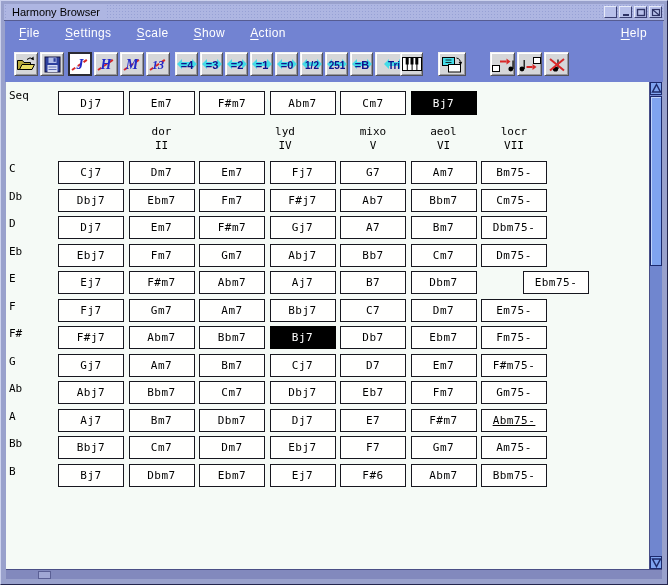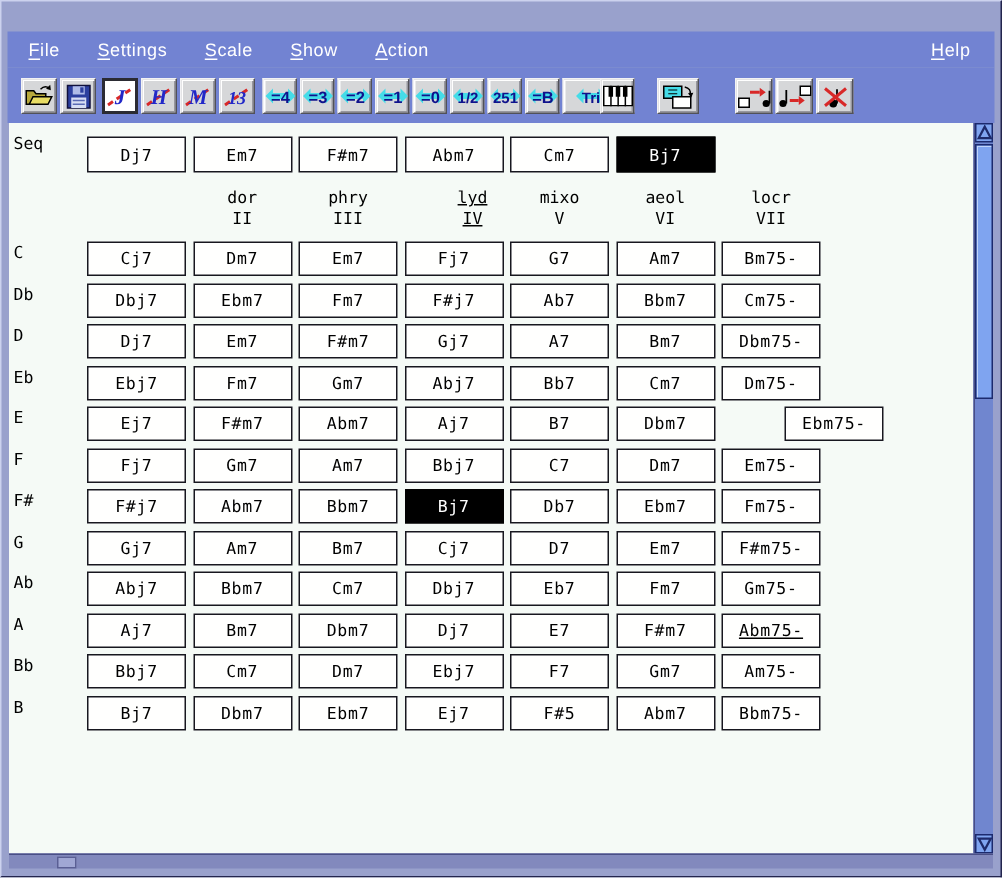--- a/index.html
+++ b/index.html
@@ -57,20 +57,42 @@
   .varrow{position:absolute;left:0;width:12px;height:13px;background:var(--scroll-thumb,#7fa4f0);border:1px solid #1c2a6e;box-sizing:border-box;display:flex;align-items:center;justify-content:center;}
   .vthumb{position:absolute;left:0;top:14px;width:12px;height:170px;background:var(--scroll-thumb,#7fa4f0);border:1px solid #1c2a6e;box-sizing:border-box;box-shadow:inset 1px 1px 0 #c0d4fa;}
   .hscroll{position:absolute;left:5px;top:568px;width:656px;height:10px;background:#8289bd;border-top:1px solid #4a4f86;box-sizing:border-box;}
   .hthumb{position:absolute;left:32px;top:1px;width:13px;height:8px;background:#a0a7d4;border:1px solid #5a5f94;box-sizing:border-box;}
 </style>
 </head>
 <body>
 
 <div class="window">
 
+  <div class="titlebar">
+    <span class="title">Harmony Browser</span>
+    <div class="controls" id="win-controls">
+        <div class="winbtn"></div>
+        <div class="winbtn">
+          <svg width="10" height="9">
+            <line x1="2" y1="7" x2="8" y2="7" stroke="#2e3264" stroke-width="2"></line>
+          </svg>
+        </div>
+        <div class="winbtn">
+          <svg width="10" height="9">
+            <rect x="1.5" y="1.5" width="7" height="6" fill="none" stroke="#2e3264" stroke-width="1.4"></rect>
+          </svg>
+        </div>
+        <div class="winbtn">
+          <svg width="10" height="9">
+            <rect x="1.5" y="1.5" width="7" height="6" fill="none" stroke="#2e3264" stroke-width="1.2"></rect>
+            <line x1="2" y1="2" x2="8" y2="7" stroke="#2e3264" stroke-width="1.2"></line>
+          </svg>
+        </div>
+      </div>
+  </div>
 
   <div class="menubar">
     <div class="menu-left" id="menu-left">
         <div class="menu-item"><u>F</u>ile</div>
         <div class="menu-item"><u>S</u>ettings</div>
         <div class="menu-item"><u>S</u>cale</div>
         <div class="menu-item"><u>S</u>how</div>
         <div class="menu-item"><u>A</u>ction</div>
       </div>
     <div class="menu-item menu-help" id="menu-help"><u>H</u>elp</div>
@@ -266,25 +288,21 @@
   <div class="chord-btn" style="left: 52px; top: 9px; width: 66px; height: 24px;">Dj7</div>
       <div class="chord-btn" style="left: 122.5px; top: 9px; width: 66px; height: 24px;">Em7</div>
       <div class="chord-btn" style="left: 193px; top: 9px; width: 66px; height: 24px;">F#m7</div>
       <div class="chord-btn" style="left: 263.5px; top: 9px; width: 66px; height: 24px;">Abm7</div>
       <div class="chord-btn" style="left: 334px; top: 9px; width: 66px; height: 24px;">Cm7</div>
       <div class="chord-btn selected" style="left: 404.5px; top: 9px; width: 66px; height: 24px;">Bj7</div>
       <div class="header-cell" style="left: 122.5px; top: 43px;">
         <div>dor</div>
         <div>II</div>
       </div>
-      <div class="header-cell" style="left: 193px; top: 43px;">
-        <div>phry</div>
-        <div>III</div>
-      </div>
-      <div class="header-cell" style="left: 276px; top: 43px; text-decoration: underline;">
+      <div class="header-cell" style="left: 246px; top: 43px;">
         <div>lyd</div>
         <div>IV</div>
       </div>
       <div class="header-cell" style="left: 334px; top: 43px;">
         <div>mixo</div>
         <div>V</div>
       </div>
       <div class="header-cell" style="left: 404.5px; top: 43px;">
         <div>aeol</div>
         <div>VI</div>
@@ -379,21 +397,21 @@
       <div class="chord-btn" style="left: 193px; top: 354px;">Dm7</div>
       <div class="chord-btn" style="left: 263.5px; top: 354px;">Ebj7</div>
       <div class="chord-btn" style="left: 334px; top: 354px;">F7</div>
       <div class="chord-btn" style="left: 404.5px; top: 354px;">Gm7</div>
       <div class="chord-btn" style="left: 475px; top: 354px;">Am75-</div>
       <span class="rowlabel" style="left: 3px; top: 382.5px;">B</span>
       <div class="chord-btn" style="left: 52px; top: 381.5px;">Bj7</div>
       <div class="chord-btn" style="left: 122.5px; top: 381.5px;">Dbm7</div>
       <div class="chord-btn" style="left: 193px; top: 381.5px;">Ebm7</div>
       <div class="chord-btn" style="left: 263.5px; top: 381.5px;">Ej7</div>
-      <div class="chord-btn" style="left: 334px; top: 381.5px;">F#5</div>
+      <div class="chord-btn" style="left: 334px; top: 381.5px;">F#6</div>
       <div class="chord-btn" style="left: 404.5px; top: 381.5px;">Abm7</div>
       <div class="chord-btn" style="left: 475px; top: 381.5px;">Bbm75-</div>
     </div>
 
   <div class="vscroll">
     <div class="varrow" style="top:0;">
       <span class="icn">
         <svg width="11" height="11">
             <polygon points="5.5,1.5 9.5,9 1.5,9" fill="none" stroke="#1e2a6a" stroke-width="1.5"></polygon>
           </svg>

